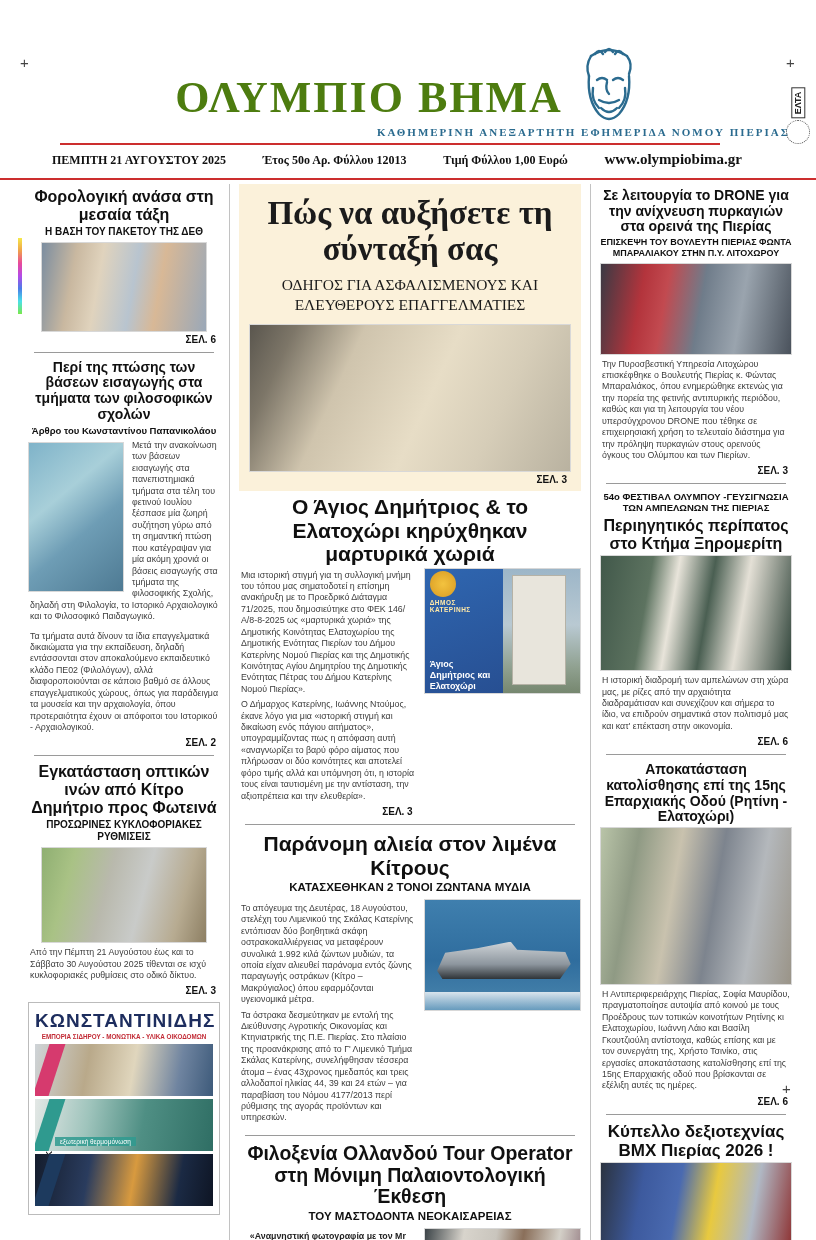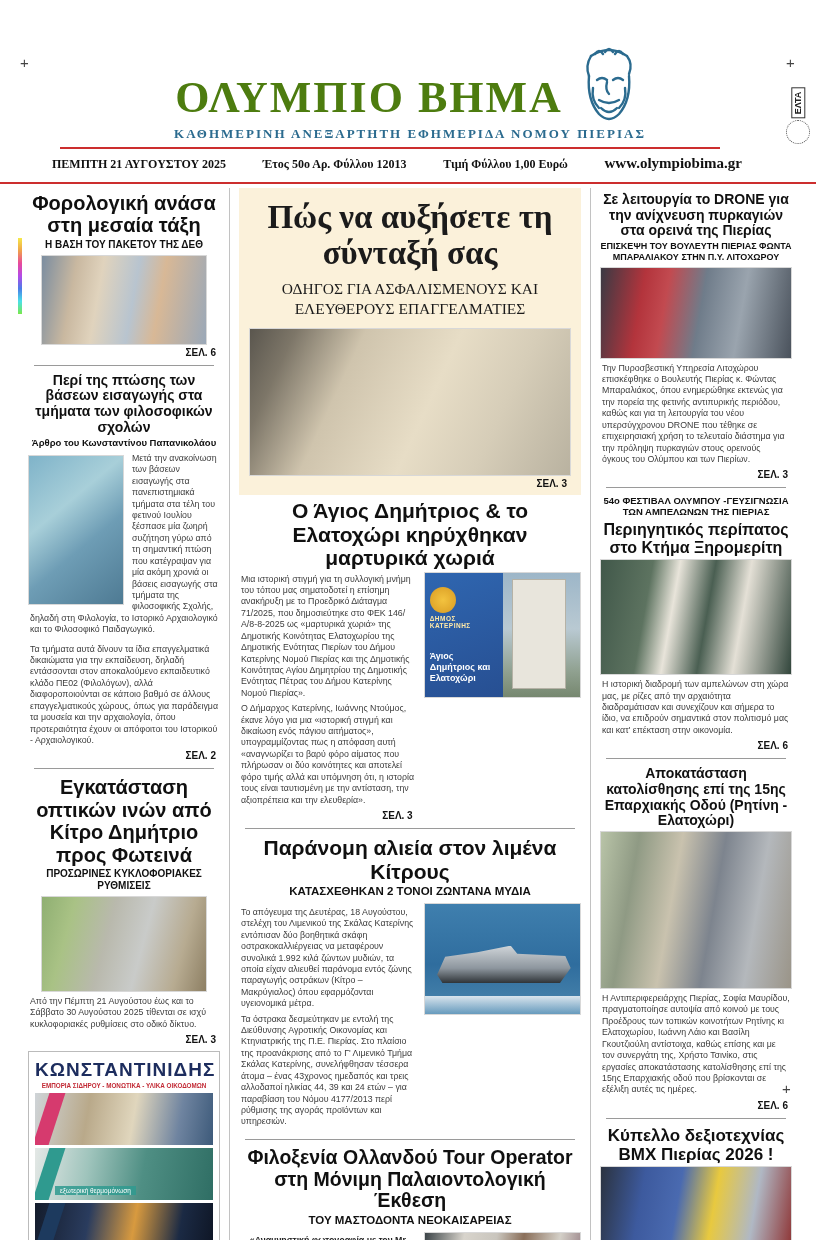--- a/index.html
+++ b/index.html
@@ -10,22 +10,22 @@
   .regbar{position:absolute;left:18px;top:238px;width:4px;height:76px;
     background:linear-gradient(#f5e94a,#f0a24a,#e84a9b,#b44ae8,#4a7de8,#4ae0e8,#7ae84a);}
   .cmyk-vert{position:absolute;left:44px;top:1150px;writing-mode:vertical-rl;transform:rotate(180deg);
     font-size:9px;font-weight:bold;letter-spacing:1px;}
   
   .masthead{position:relative;padding-top:42px;width:760px;margin:0 auto 0 30px;}
   .mast-row{display:flex;align-items:flex-end;justify-content:center;gap:10px;}
   .mast-title{font-family:"Liberation Serif", serif;font-weight:bold;font-size:44px;
     color:#4d7c0f;letter-spacing:2px;line-height:1;white-space:nowrap;}
   .zeus{width:72px;height:84px;flex:0 0 auto;margin-bottom:-6px;}
-  .mast-sub{font-family:"Liberation Serif", serif;font-weight:bold;font-size:13px;color:#2b6b8f;
-    text-align:center;letter-spacing:2px;margin-top:6px;}
+  .mast-sub{font-family:"Liberation Serif", serif;font-weight:bold;font-size:11px;color:#2b6b8f;
+    text-align:right;letter-spacing:2px;margin-top:6px;}
   .rule-red{height:2px;background:#cc2e2e;margin:5px 0 0 0;}
   .dateline{display:flex;justify-content:space-between;align-items:baseline;
     font-family:"Liberation Serif", serif;font-weight:bold;font-size:12px;color:#111;
     padding:6px 4px 5px 4px;}
   .dateline .site{font-size:15px;}
   .elta-block{position:absolute;right:-26px;top:92px;width:36px;text-align:center;}
   .elta-label{display:inline-block;transform:rotate(-90deg);font-size:9px;font-weight:bold;
     border:1px solid #333;padding:1px 3px;color:#222;}
   .postmark{width:22px;height:22px;border:1px dotted #555;border-radius:50%;margin:10px auto 0;}
   
@@ -51,21 +51,21 @@
   .feature .fsub{font-family:"Liberation Serif", serif;font-weight:normal;font-size:15.5px;
     line-height:1.25;text-align:center;color:#1b1b1b;margin:0 0 10px;}
   .atm-photo{width:100%;height:148px;
     background:linear-gradient(115deg,#5a564e 0%,#7d7668 12%,#cfc4ad 30%,#e7ddc6 55%,#d6cdb8 75%,#b9b2a0 100%);}
   .center-split{display:flex;gap:7px;}
   .center-split .txt{flex:1 1 52%;}
   .center-split .pic{flex:0 0 46%;}
   
   .monument{display:flex;height:126px;}
   .monument .blue{flex:0 0 44%;background:linear-gradient(160deg,#2f66b0,#274f92);color:#fff;
-    display:flex;flex-direction:column;justify-content:space-between;padding:12px 5px;}
+    display:flex;flex-direction:column;justify-content:space-between;padding:0 5px;}
   .mon-logo{width:26px;height:26px;border-radius:50%;background:radial-gradient(#f3c33f,#d89a22);margin:2px 0;}
   .mon-muni{font-size:6.5px;font-weight:bold;letter-spacing:.5px;color:#ffe9a8;}
   .mon-cap{font-size:9px;font-weight:bold;line-height:1.25;}
   .monument .sky{flex:1;background:linear-gradient(#9db6c8 0%,#b9c9d2 45%,#8fa08f 80%,#76876f 100%);position:relative;}
   .monument .stone{position:absolute;right:14px;top:6px;width:52px;height:108px;background:#e8e5dc;
     border:1px solid #b5b2a6;}
   
   .boat-photo{width:100%;height:112px;position:relative;
     background:linear-gradient(#3f7fae 0%,#2f6d9e 55%,#4b86ad 100%);}
   .boat-hull{position:absolute;left:8%;right:6%;top:38%;height:34%;
@@ -99,21 +99,21 @@
   .ad-chip{position:absolute;left:6px;top:-6px;width:16px;height:64px;transform:skewX(-18deg);}
   .ad-band.b1{background:linear-gradient(100deg,#cfd4d8 0%,#b9a98a 30%,#e0d6bd 55%,#6f84a0 80%,#3d5a7a 100%);}
   .ad-band.b2{background:linear-gradient(100deg,#e4e8e6 0%,#9fc4bc 30%,#4f8f84 60%,#2f6e64 100%);}
   .ad-band.b3{background:linear-gradient(100deg,#141c2c 0%,#2a3c5e 30%,#d89a3f 55%,#1b2a44 80%,#0e1524 100%);}
   .chip1{background:#d63a6e;}.chip2{background:#2f9a8f;}.chip3{background:#1d3a5e;}
   .ad-badge{position:absolute;left:20px;bottom:5px;background:#2f9a8fd9;color:#fff;
     font-size:6.5px;padding:1px 5px;}
   
   .col-right h2.head{font-size:14px;}
   .col-right .subhead{font-size:9px;}
-  .col-left h2.head{font-size:20px;}
+  .col-left h2.head{font-size:16px;}
   .clear{clear:both;}
   .c-cyan{color:#18a9c9;}.c-mag{color:#d63a9a;}.c-yel{color:#d8c020;}.c-blk{color:#222;}
 </style>
 </head>
 <body>
 
 <div class="page">
 
   <div class="cropmark" style="left:20px;top:54px;">+</div>
   <div class="cropmark" style="left:786px;top:54px;">+</div>

